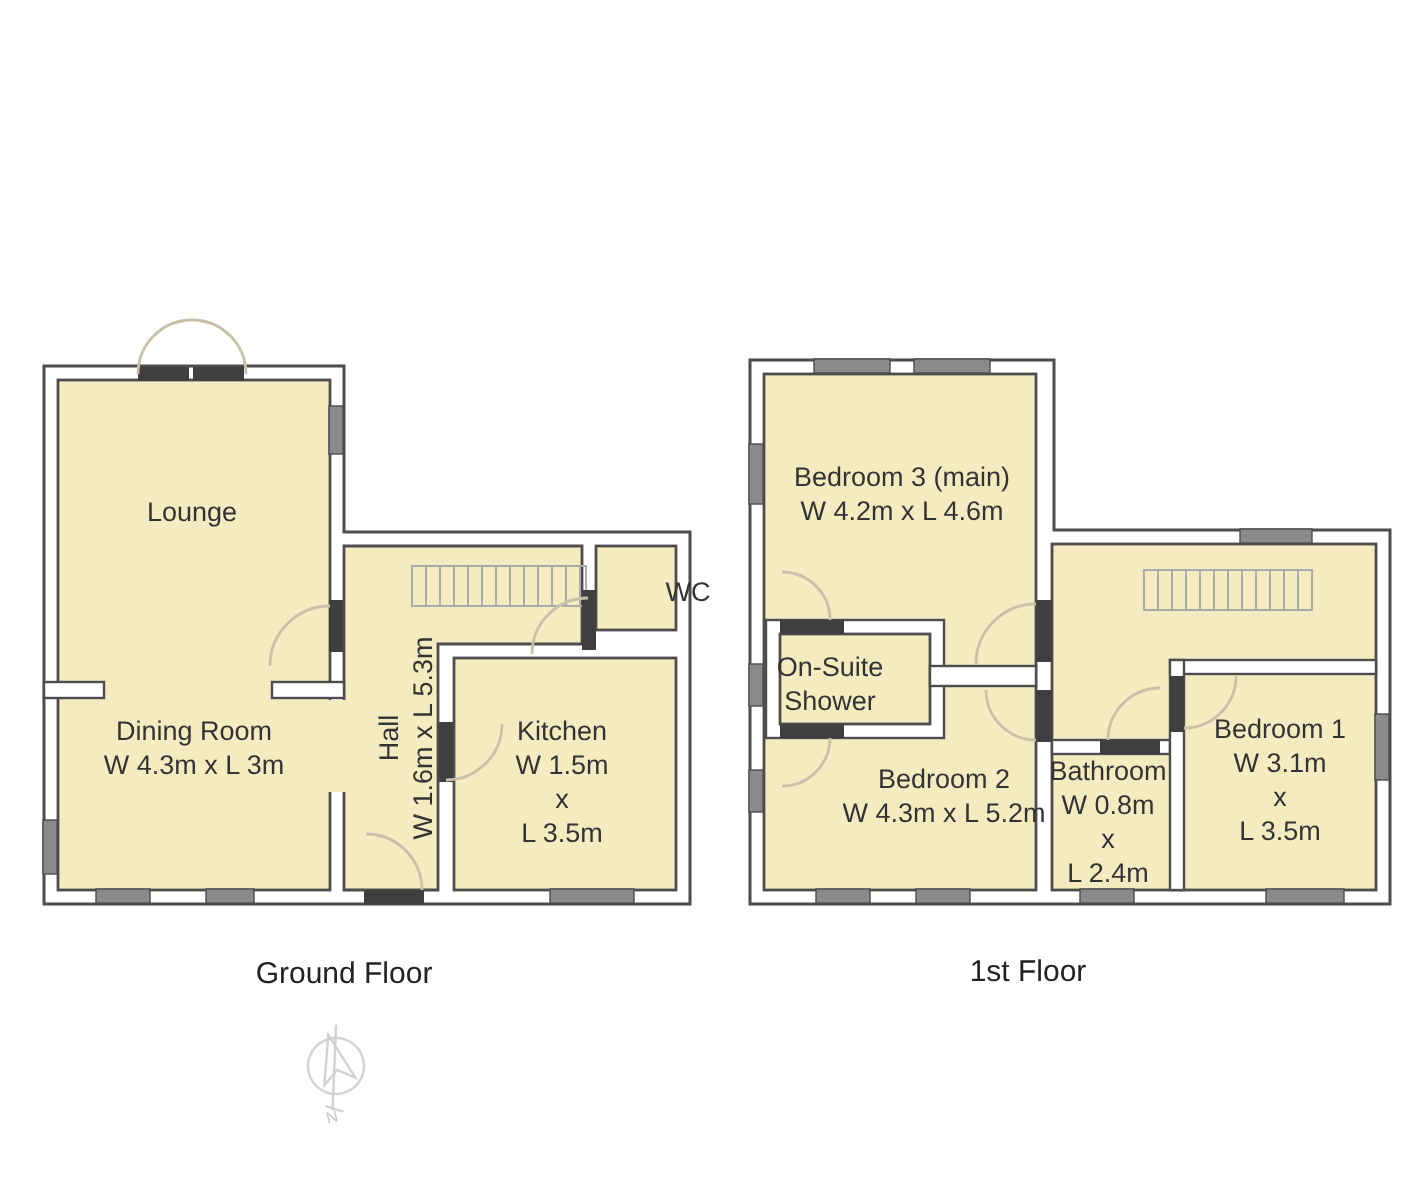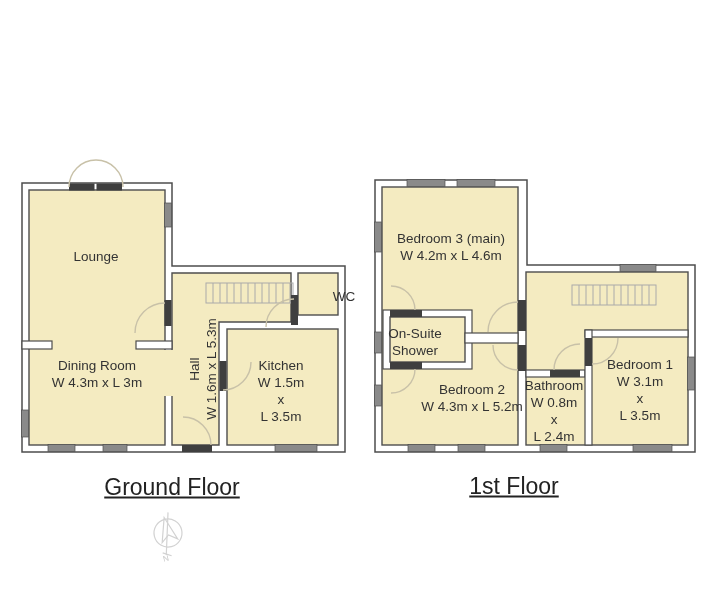--- a/index.html
+++ b/index.html
@@ -32,21 +32,21 @@
   .compass{fill:none;stroke:var(--compass);stroke-width:1.2;}
   .compass-letter{fill:#c6c6c6;font-size:8px;font-family:"Liberation Sans",sans-serif;}
   .room-label{
     position:absolute;transform:translate(-50%,-50%);
     text-align:center;font-size:13.5px;line-height:1.26;color:var(--text);
     white-space:nowrap;
   }
   .room-label.rotated{transform:translate(-50%,-50%) rotate(-90deg);}
   .floor-title{
     position:absolute;transform:translate(-50%,-50%);
-    font-size:23px;color:var(--floor-label);white-space:nowrap;text-decoration:underline;
+    font-size:15px;color:var(--floor-label);white-space:nowrap;
   }
 </style>
 </head>
 <body>
 
 <div class="stage">
 
   <svg class="plan-svg" viewBox="0 0 711 600">
 
     <g>

